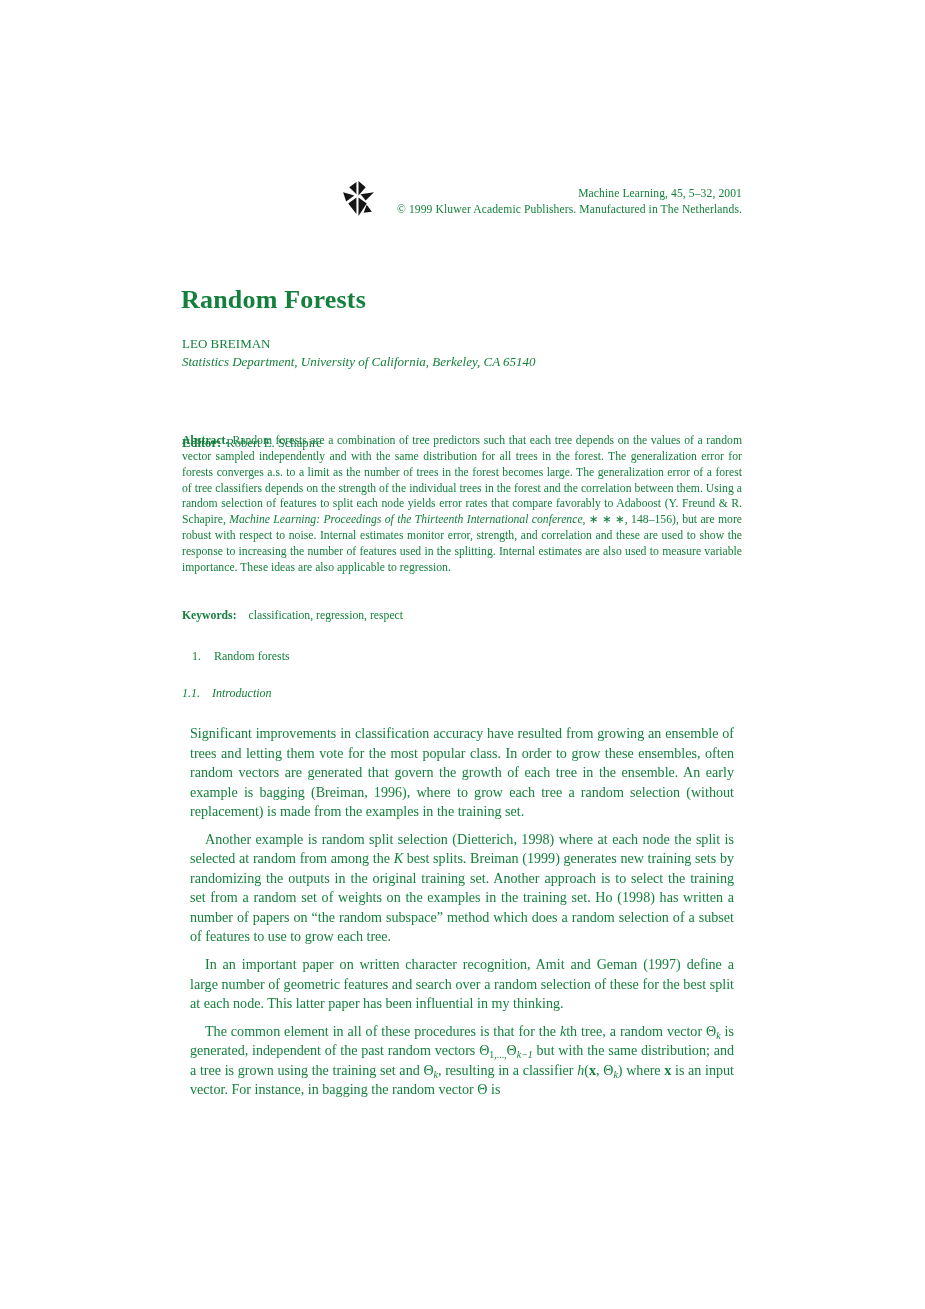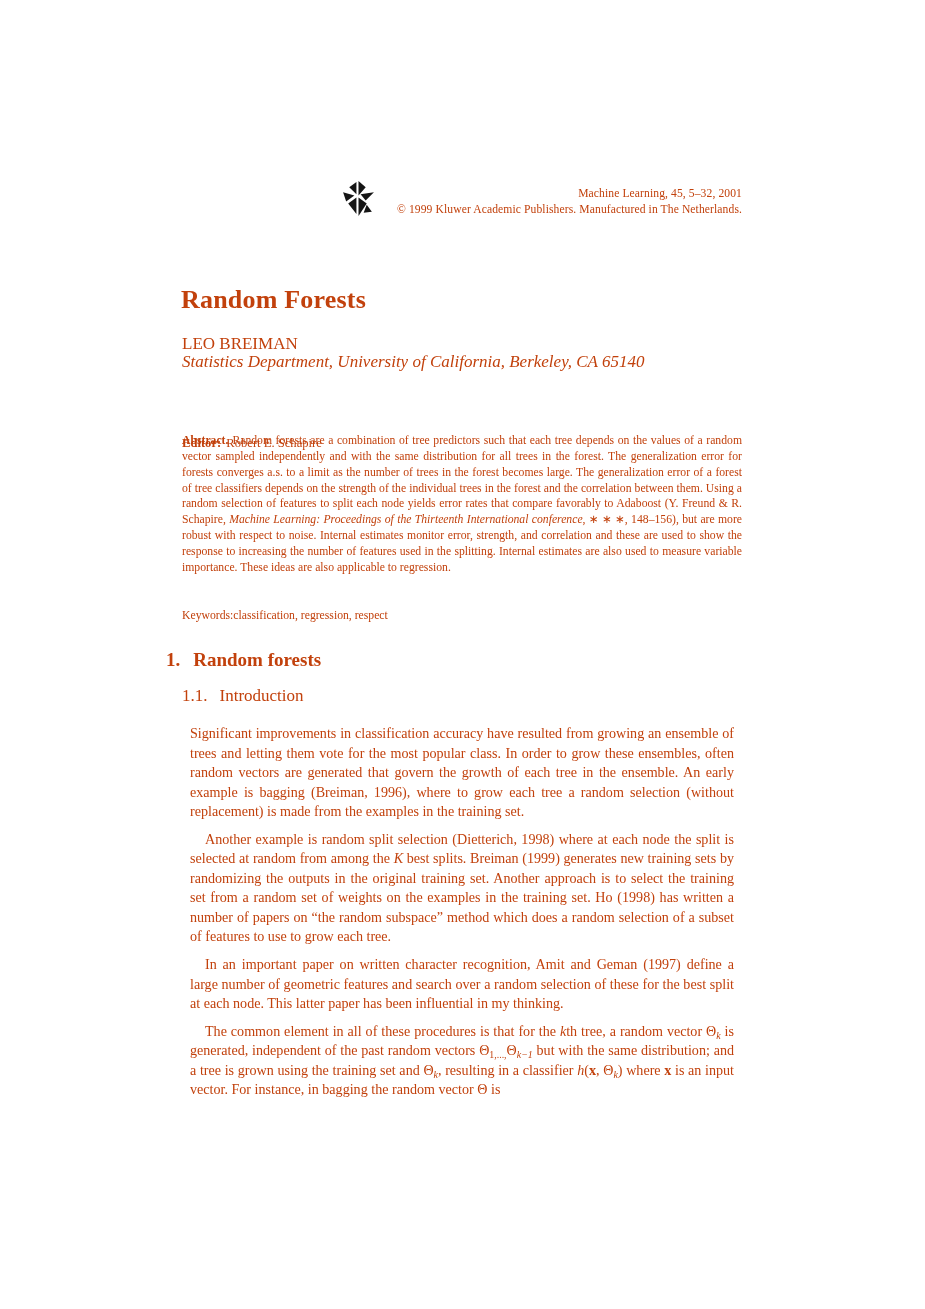--- a/index.html
+++ b/index.html
@@ -2,63 +2,63 @@
 <html><head>
 <meta charset="utf-8">
 <style>
   html,body{margin:0;padding:0;}
   body{background:#ffffff;}
   .page{
     position:relative;
     width:925px;height:1309px;
     background:#ffffff;
     font-family:"Liberation Serif", serif;
-    color:#c2410c;
+    color:#15803d;
     overflow:hidden;
   }
   
   .logo{position:absolute;left:342px;top:181px;width:33px;height:37px;}
   .hdr-text{
     position:absolute;left:182px;top:186px;width:560px;
     text-align:right;font-size:11.6px;line-height:16px;
     letter-spacing:0.1px;
   }
   
   .title{
     position:absolute;left:181px;top:286px;
     font-size:26px;font-weight:bold;line-height:28px;letter-spacing:0.2px;
   }
-  .author-block{position:absolute;left:182px;top:335px;font-size:17px;line-height:18px;}
+  .author-block{position:absolute;left:182px;top:335px;font-size:13px;line-height:18px;}
   .affil{font-style:italic;}
   .editor{position:absolute;left:182px;top:389px;font-size:12.6px;margin-top:47px;}
   
   .abstract{
     position:absolute;left:182px;top:433px;width:560px;
     font-size:11.7px;line-height:15.85px;text-align:justify;
   }
   .keywords{position:absolute;left:182px;top:609px;width:560px;font-size:11.7px;}
   
-  .h2{position:absolute;left:166px;top:649px;font-size:19px;font-weight:bold;}
-  .h3{position:absolute;left:182px;top:686px;font-size:17px;}
+  .h2{position:absolute;left:192px;top:649px;font-size:12px;font-weight:normal;}
+  .h3{position:absolute;left:182px;top:686px;font-size:12px;font-style:italic;}
   .h2 .num{margin-right:13px;}
   .h3 .num{margin-right:12px;}
   
   .bodytext{
     position:absolute;left:182px;top:716px;width:560px;
     font-size:14.1px;line-height:19.55px;text-align:justify;
   }
   .bodytext p{margin:8px;}
   .bodytext p.ind{text-indent:15px;}
   
   .i{font-style:italic;}
   .bf{font-weight:bold;}
   .sub{font-size:70%;vertical-align:-0.32em;line-height:0;}
   .subi{font-size:70%;vertical-align:-0.32em;line-height:0;font-style:italic;}
   .lab-abs{font-weight:bold;margin-right:4px;}
-  .lab-kw{font-weight:normal;margin-right:0;}
+  .lab-kw{font-weight:bold;margin-right:12px;}
   .lab-ed{font-weight:bold;margin-right:2px;}
   svg .ink{fill:#151515;}
 </style>
 </head>
 <body>
 
 <div class="page">
 
   <div class="logo">
     <svg viewBox="0 0 32 36" width="33" height="37" aria-hidden="true">

